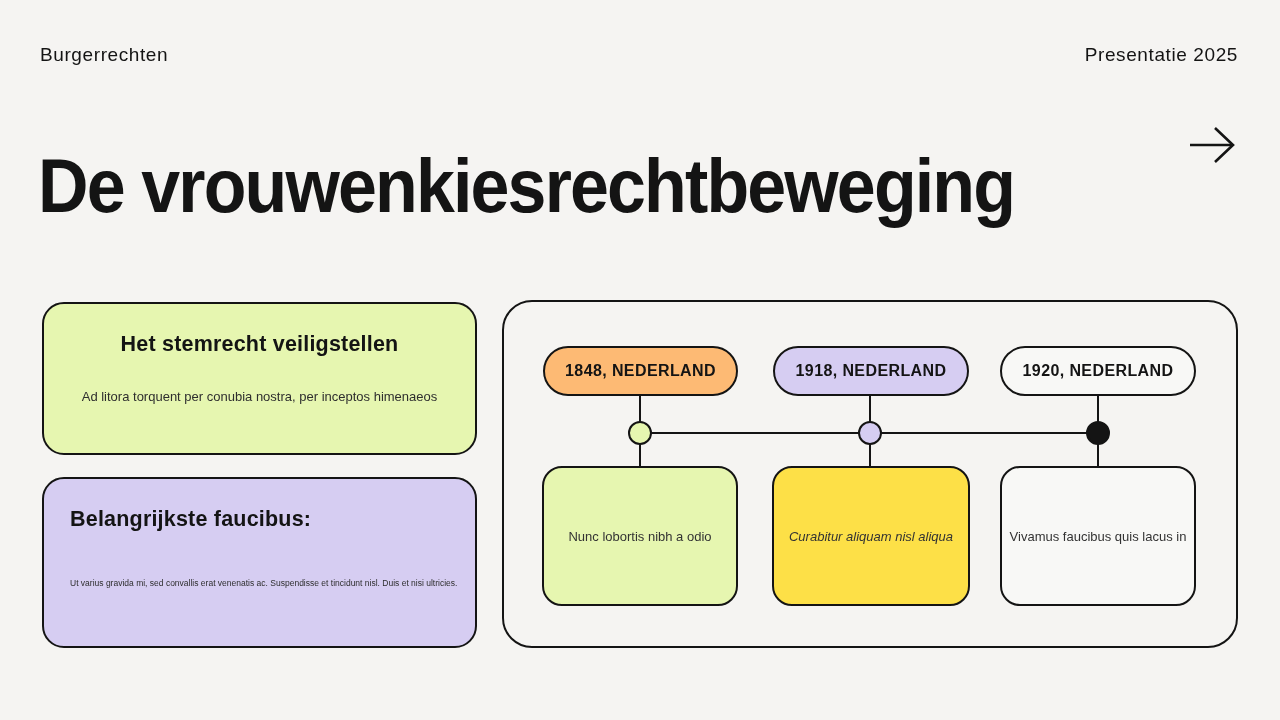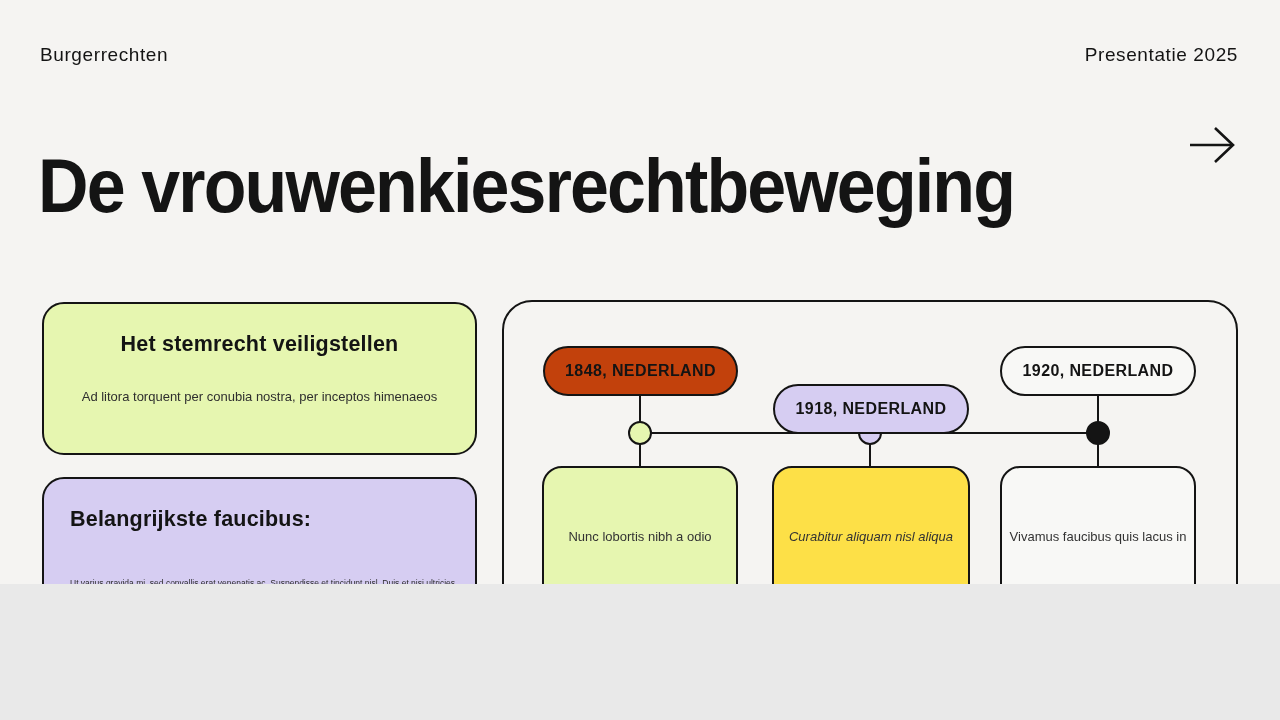--- a/index.html
+++ b/index.html
@@ -1,17 +1,17 @@
 <!DOCTYPE html>
 <html><head>
 <meta charset="utf-8">
 <style>
   html,body{margin:0;padding:0;background:#e9e9e9;}
   .slide{
-    position:relative;width:1280px;height:584px;overflow:hidden;
+    position:relative;width:1280px;height:720px;overflow:hidden;
     background:#f5f4f2;color:#141414;
     font-family:"Liberation Sans",sans-serif;
   }
   
   .hdr-left{position:absolute;left:40px;top:44px;font-size:19px;letter-spacing:.6px;}
   .hdr-right{position:absolute;right:42px;top:44px;font-size:19px;letter-spacing:.6px;}
   
   .title{
     position:absolute;left:38px;top:148px;margin:0;
     font-size:76px;font-weight:700;letter-spacing:-2px;line-height:1;
@@ -44,22 +44,22 @@
   .n1{left:628px;background:#e6f6b0;}
   .n2{left:858px;background:#d6cdf2;}
   .n3{left:1086px;background:#141414;}
   
   .pill{
     position:absolute;top:346px;height:50px;box-sizing:border-box;
     border:2px solid #141414;border-radius:26px;
     display:flex;align-items:center;justify-content:center;
     font-size:16px;font-weight:700;letter-spacing:.4px;white-space:nowrap;
   }
-  .p1{left:543px;width:195px;background:#c2410c;}
-  .p2{left:773px;width:196px;background:#d6cdf2;margin-top:38px;}
+  .p1{left:543px;width:195px;background:#fdba74;}
+  .p2{left:773px;width:196px;background:#d6cdf2;}
   .p3{left:1000px;width:196px;background:#f8f8f6;justify-content:center;}
   
   .tbox{
     position:absolute;top:466px;height:140px;box-sizing:border-box;
     border:2px solid #141414;border-radius:20px;padding:0 6px;
     display:flex;align-items:center;justify-content:center;
     text-align:center;font-size:13px;color:#333;
   }
   .b1{left:542px;width:196px;background:#e6f6b0;}
   .b2{left:772px;width:198px;background:#fde047;font-style:italic;}

